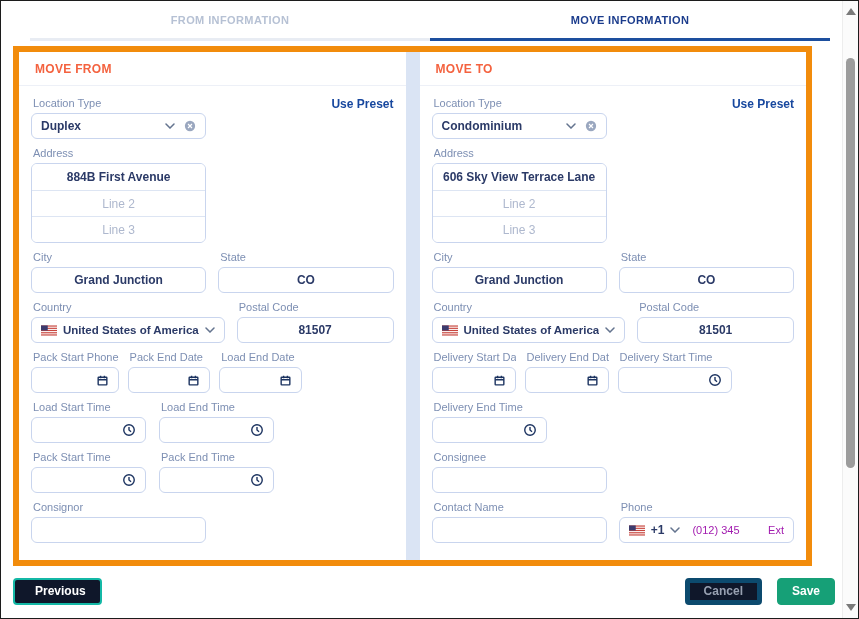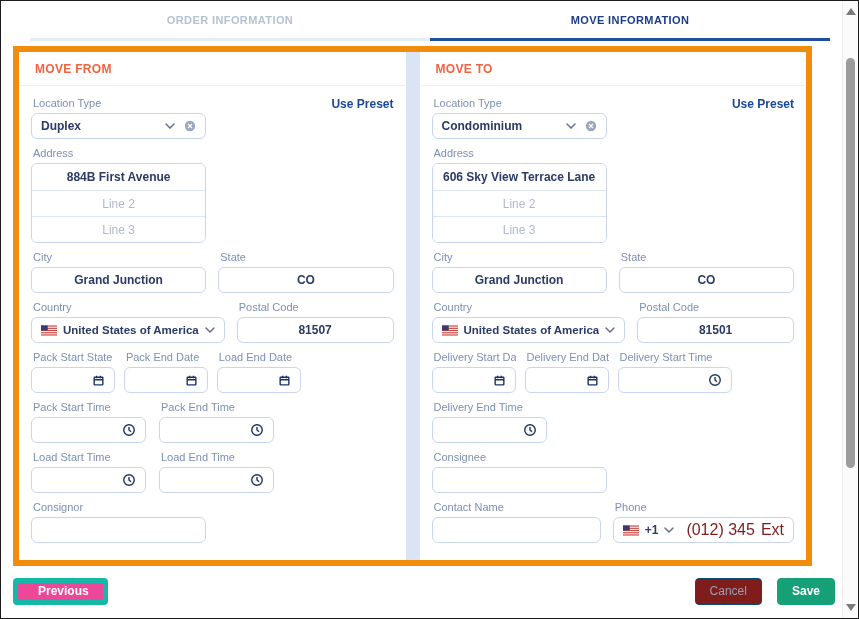--- a/index.html
+++ b/index.html
@@ -45,42 +45,42 @@
   .icon-right { margin-left:auto; display:flex; align-items:center; }
 
   .stack { width:100%; border:1px solid #c9d5ee; border-radius:6px; overflow:hidden; }
   .stack .tb { border:none; border-radius:0; height:26px; display:block; }
   .stack .tb + .tb { border-top:1px solid #dde5f3; }
 
   .half { width:calc(50% - 6px); }
 
   .use-preset { justify-self:end; font-size:12px; font-weight:bold; color:#17479e; cursor:pointer; white-space:nowrap; }
 
-  .phone-ph { color:#7f1d1d; font-size:16px; white-space:nowrap; }
+  .phone-ph { color:#a21caf; font-size:11px; white-space:nowrap; }
   .phone-ext { margin-left:auto; }
   .cc { font-weight:600; font-size:12px; color:#2b3a67; }
 
   
   .footer { flex:1; display:flex; align-items:center; padding:0 7px 2px 12px; }
   .btn { font-family:inherit; font-size:12px; font-weight:bold; border-radius:4px; cursor:pointer; padding:0 14px; height:27px; }
-  .btn-previous { background:#ec4899; color:#fff; border:5px solid #14b8a6;padding-left:20px; }
-  .btn-cancel { background:#7f1d1d; color:#97a0b1; border:1px solid #0c4a6e; margin-left:auto; font-weight:400; }
+  .btn-previous { background:#0f172a; color:#fff; border:2px solid #14b8a6;padding-left:20px; }
+  .btn-cancel { background:#0f172a; color:#97a0b1; border:5px solid #0c4a6e; margin-left:auto; font-weight:700; }
   .btn-save { background:#16a077; color:#fff; border:1px solid #16a077; margin-left:15px; }
 
   svg { display:block; }
 </style>
 </head>
 <body>
 
 <div class="window">
 
   <div class="content">
 
     <div class="tabbar">
-      <div class="tab inactive">ORDER INFORMATION</div>
+      <div class="tab inactive">FROM INFORMATION</div>
       <div class="tab active">MOVE INFORMATION</div>
     </div>
 
     <div class="frame">
 
       <div class="card">
         <div class="card-header">MOVE FROM</div>
         <div class="card-body">
 
           <div class="frow grid2">
@@ -152,21 +152,21 @@
               </div>
             </div>
             <div>
               <span class="flabel">Postal Code</span>
               <input class="tb" value="81507" style="">
             </div>
           </div>
 
           <div class="frow grid4">
             <div>
-              <span class="flabel">Pack Start State</span>
+              <span class="flabel">Pack Start Phone</span>
               <div class="box">
                 <span class="icon-right">
                   <svg width="13" height="13" viewBox="0 0 24 24" fill="none" stroke="#1d3461" stroke-width="2.6">
                       <rect x="4" y="6" width="16" height="14" rx="1"></rect>
                       <path d="M4 10.5h16M8.5 3v5M15.5 3v5"></path>
                     </svg>
                 </span>
               </div>
             </div>
             <div>
@@ -188,57 +188,57 @@
                       <rect x="4" y="6" width="16" height="14" rx="1"></rect>
                       <path d="M4 10.5h16M8.5 3v5M15.5 3v5"></path>
                     </svg>
                 </span>
               </div>
             </div>
           </div>
 
           <div class="frow gridT">
             <div>
+              <span class="flabel">Load Start Time</span>
+              <div class="box">
+                <span class="icon-right">
+                  <svg width="14" height="14" viewBox="0 0 24 24" fill="none" stroke="#1d3461" stroke-width="2.4">
+                      <circle cx="12" cy="12" r="9"></circle>
+                      <path d="M12 7v5l3.5 3"></path>
+                    </svg>
+                </span>
+              </div>
+            </div>
+            <div>
+              <span class="flabel">Load End Time</span>
+              <div class="box">
+                <span class="icon-right">
+                  <svg width="14" height="14" viewBox="0 0 24 24" fill="none" stroke="#1d3461" stroke-width="2.4">
+                      <circle cx="12" cy="12" r="9"></circle>
+                      <path d="M12 7v5l3.5 3"></path>
+                    </svg>
+                </span>
+              </div>
+            </div>
+          </div>
+
+          <div class="frow gridT">
+            <div>
               <span class="flabel">Pack Start Time</span>
               <div class="box">
                 <span class="icon-right">
                   <svg width="14" height="14" viewBox="0 0 24 24" fill="none" stroke="#1d3461" stroke-width="2.4">
                       <circle cx="12" cy="12" r="9"></circle>
                       <path d="M12 7v5l3.5 3"></path>
                     </svg>
                 </span>
               </div>
             </div>
             <div>
               <span class="flabel">Pack End Time</span>
-              <div class="box">
-                <span class="icon-right">
-                  <svg width="14" height="14" viewBox="0 0 24 24" fill="none" stroke="#1d3461" stroke-width="2.4">
-                      <circle cx="12" cy="12" r="9"></circle>
-                      <path d="M12 7v5l3.5 3"></path>
-                    </svg>
-                </span>
-              </div>
-            </div>
-          </div>
-
-          <div class="frow gridT">
-            <div>
-              <span class="flabel">Load Start Time</span>
-              <div class="box">
-                <span class="icon-right">
-                  <svg width="14" height="14" viewBox="0 0 24 24" fill="none" stroke="#1d3461" stroke-width="2.4">
-                      <circle cx="12" cy="12" r="9"></circle>
-                      <path d="M12 7v5l3.5 3"></path>
-                    </svg>
-                </span>
-              </div>
-            </div>
-            <div>
-              <span class="flabel">Load End Time</span>
               <div class="box">
                 <span class="icon-right">
                   <svg width="14" height="14" viewBox="0 0 24 24" fill="none" stroke="#1d3461" stroke-width="2.4">
                       <circle cx="12" cy="12" r="9"></circle>
                       <path d="M12 7v5l3.5 3"></path>
                     </svg>
                 </span>
               </div>
             </div>
           </div>

